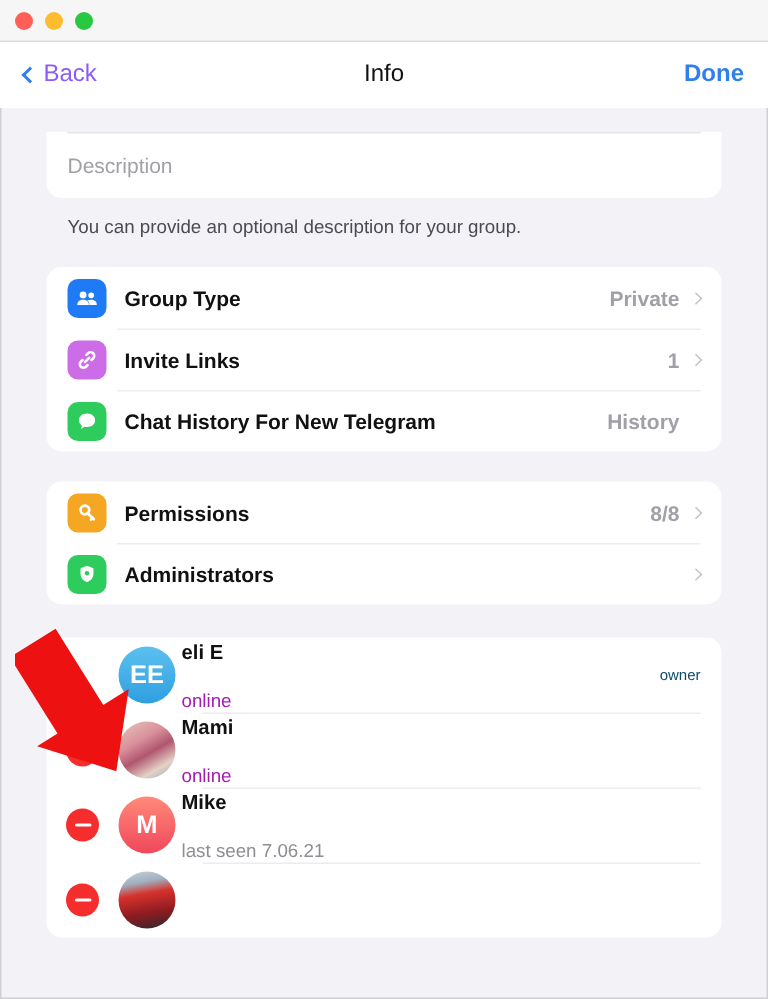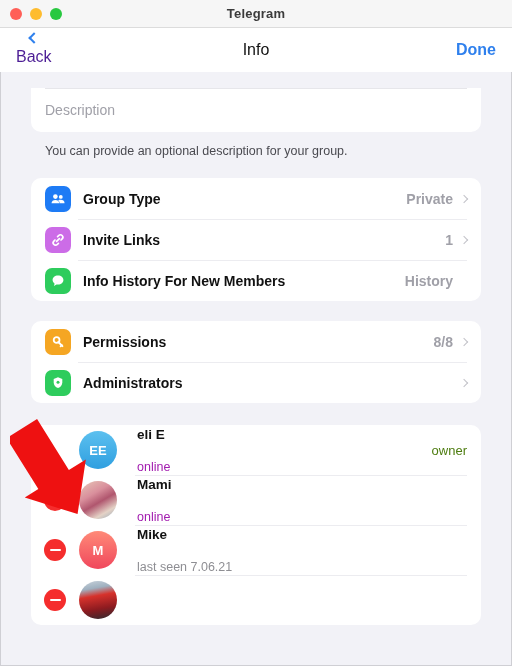--- a/index.html
+++ b/index.html
@@ -41,21 +41,21 @@
   
   .navbar {
     position: relative;
     height: 44px;
     background: #ffffff;
     display: flex; align-items: center;
     padding: 0 16px;
   }
   .nav-back {
     display: flex; align-items: center; gap: 5px;
-    color: #4c1d95; font-size: 16px; cursor: pointer; flex-direction: column;
+    color: #8b5cf6; font-size: 16px; cursor: pointer;
   }
   .chev-left {
     display: inline-block;
     width: 8px; height: 8px;
     border-left: 2.2px solid #2f80ed;
     border-bottom: 2.2px solid #2f80ed;
     transform: rotate(45deg);
     margin-bottom: 1px;
   }
   .nav-title {
@@ -161,57 +161,56 @@
     background: #f52d2d;
     display: flex; align-items: center; justify-content: center;
     cursor: pointer;
   }
   .del-btn i { display: block; width: 11px; height: 2.4px; background: #fff; border-radius: 2px; }
   .del-btn.hidden { visibility: hidden; }
   .avatar {
     width: 38px; height: 38px; border-radius: 50%;
     flex: 0 0 38px;
     display: flex; align-items: center; justify-content: center;
-    color: #fff; font-size: 13px; font-weight: bold;
+    color: #fff; font-size: 17px; font-weight: bold;
     overflow: hidden;
     position: relative;
   }
   .avatar.blue { background: linear-gradient(180deg,#5cc0ef,#2f9fe0); }
   .avatar.pinkred { background: linear-gradient(180deg,#ff8a78,#f0475c); }
   .avatar.photo-girl {
     background: linear-gradient(150deg,#e8c9b8 0%,#d98f9c 35%,#b0566e 55%,#e4d2c6 78%,#8fa6b8 100%);
   }
   .avatar.photo-car {
     background: linear-gradient(170deg,#c9d3dc 0%,#9fb0bf 22%,#d6322c 40%,#8e1b20 70%,#2b2b31 100%);
   }
-  .member-text { margin-left: 20px; display: flex; flex-direction: column; gap: 18px; }
+  .member-text { margin-left: 4px; display: flex; flex-direction: column; gap: 18px; }
   .member-name { font-size: 13.5px; font-weight: bold; color: #111; }
   .member-status { font-size: 12.5px; color: #8e8e93; }
   .member-status.online { color: #a21caf; }
-  .member-role { margin-left: auto; font-size: 13px; color: #4d7c0f; }
+  .member-role { margin-left: auto; font-size: 10px; color: #0c4a6e; }
   
   .arrow-anno {
     position: absolute;
     left: 10px; top: 418px;
     width: 86px; height: 110px;
     pointer-events: none;
   }
 </style>
 </head>
 <body>
 
 <div class="window">
 
   <div class="titlebar">
     <div class="traffic">
       <span class="light red"></span>
       <span class="light yellow"></span>
       <span class="light green"></span>
     </div>
-    <div class="win-title">Telegram</div>
   </div>
 
   <div class="navbar">
     <div class="nav-back">
       <span class="chev-left"></span>
       <span>Back</span>
     </div>
     <div class="nav-title">Info</div>
     <div class="nav-done">Done</div>
   </div>
@@ -252,21 +251,21 @@
         <span class="row-value">1</span>
         <span class="chev-right"></span>
       </div>
 
       <div class="row">
         <span class="ico" style="background:#2ecc5d">
           <svg width="16" height="16" viewBox="0 0 16 16">
               <path d="M8 2.6c3.2 0 5.4 1.9 5.4 4.5S11.2 11.6 8 11.6c-.5 0-1 0-1.5-.15l-2.6 1.5.7-2.3C3.4 9.8 2.6 8.6 2.6 7.1c0-2.6 2.2-4.5 5.4-4.5z" fill="#fff"></path>
             </svg>
         </span>
-        <span class="row-label">Info History For New Members</span>
+        <span class="row-label">Chat History For New Telegram</span>
         <span class="row-value">History</span>
         <span class="chev-right spacer-only"></span>
       </div>
 
     </div>
 
     <div class="card section">
 
       <div class="row">
         <span class="ico" style="background:#f5a623">

